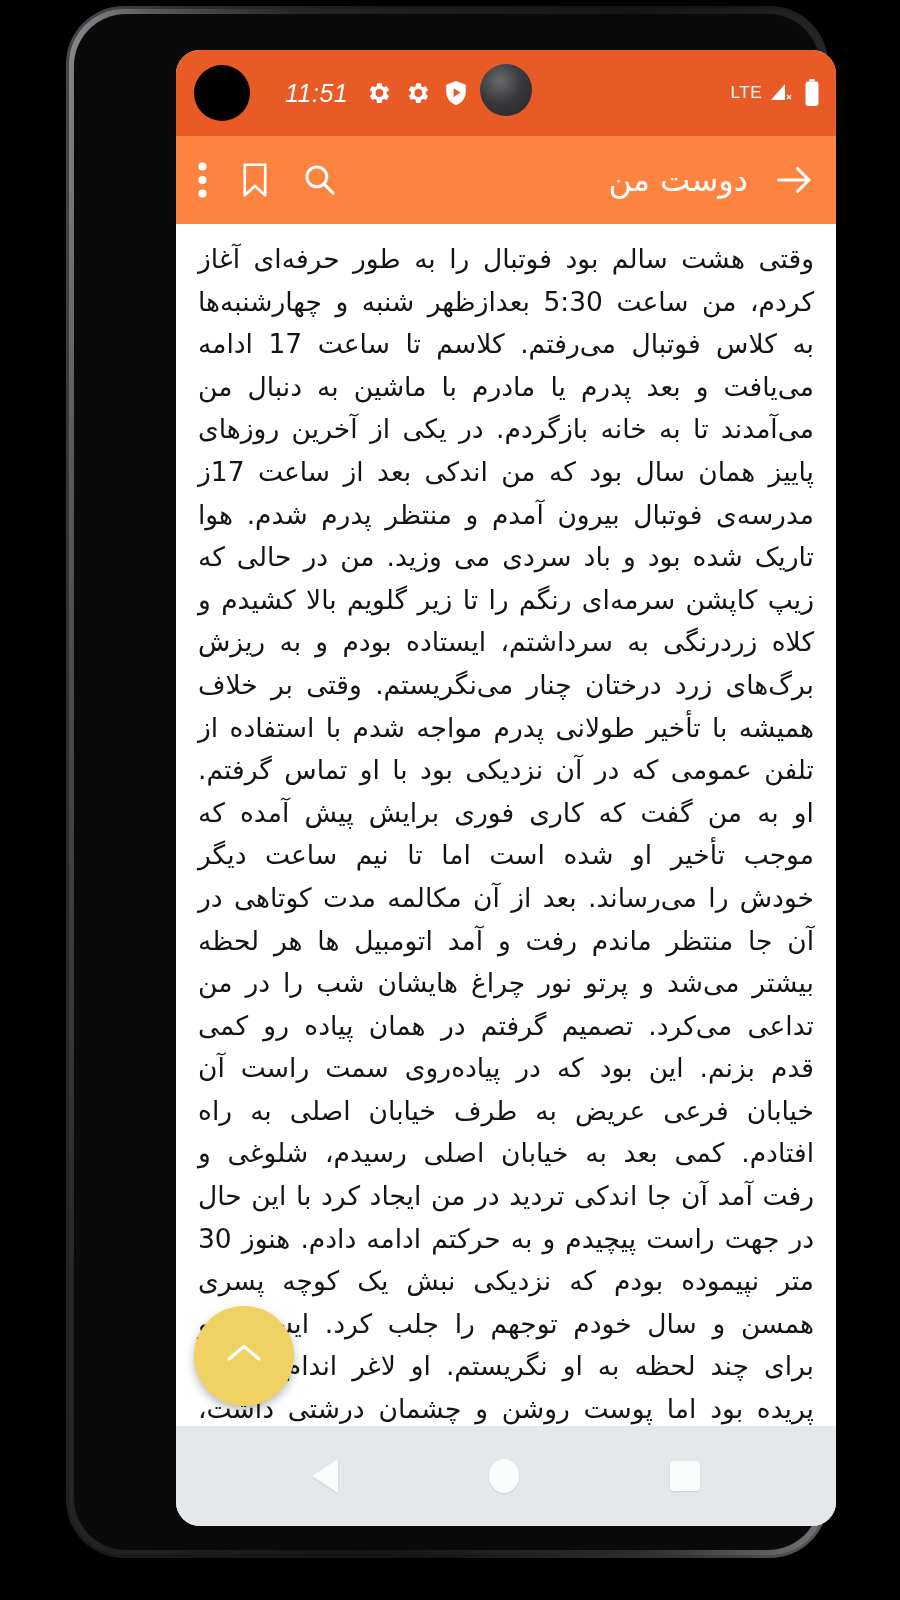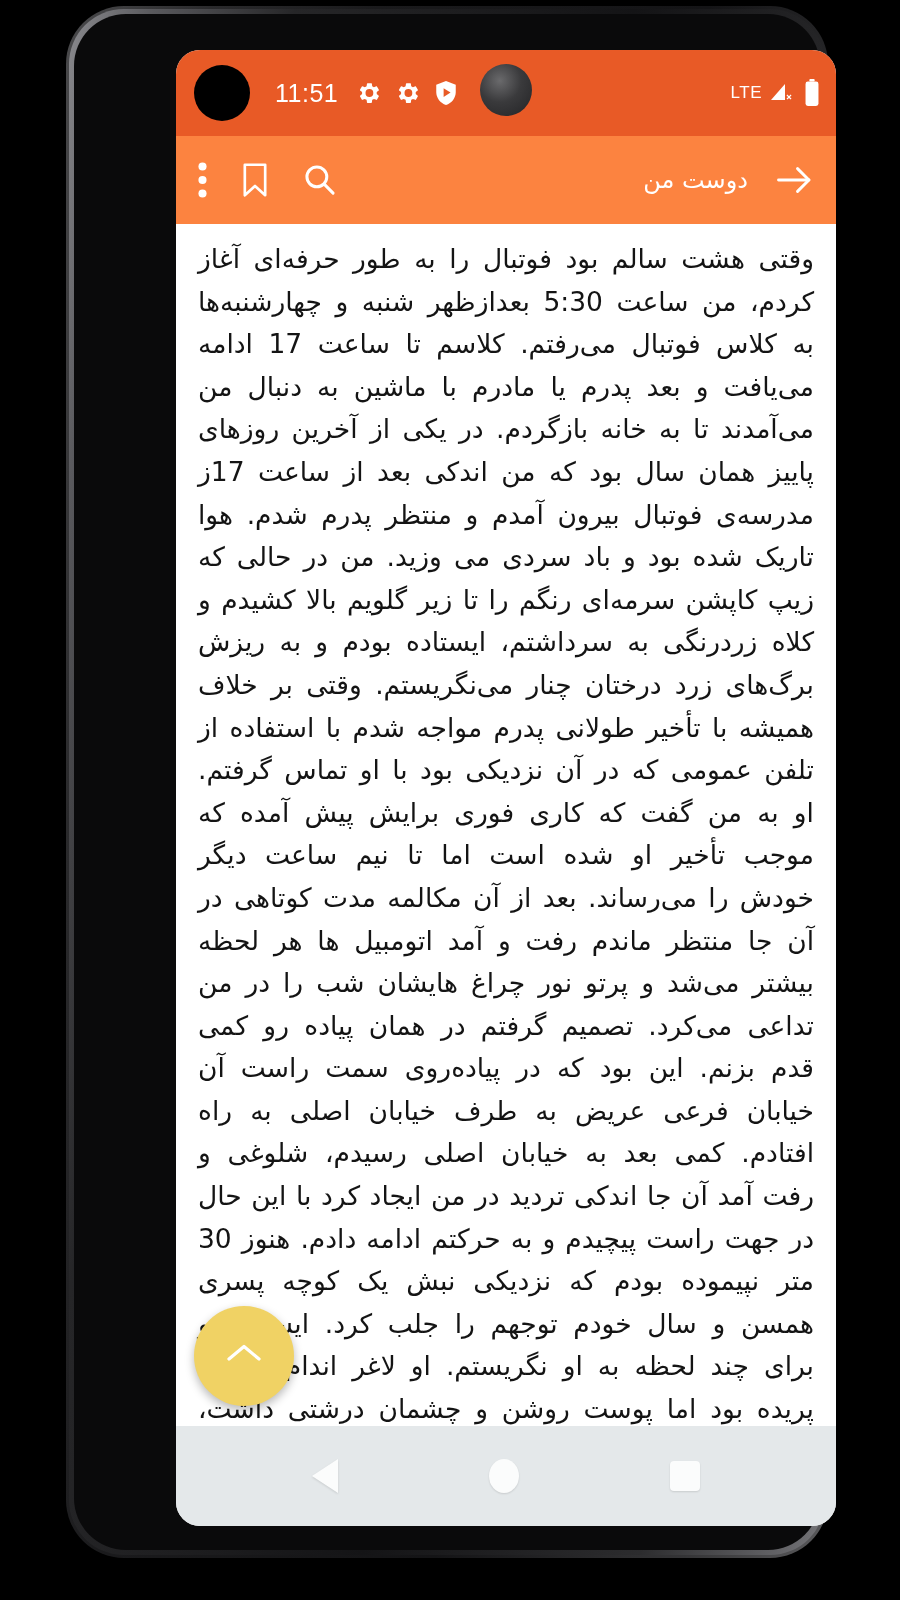--- a/index.html
+++ b/index.html
@@ -49,22 +49,23 @@
     background:#e85a26;
     display:flex; align-items:center;
     padding:0 16px 0 10px;
     color:#fff;
   }
   #camera-hole{
     width:56px; height:56px; border-radius:50%;
     background:#000; flex:0 0 auto; margin-left:8px;
   }
   #status-time{
-    font-size:25px; letter-spacing:.5px; margin-left:25px;
+    font-size:25px; letter-spacing:.5px; margin-left:35px;
     font-family:"Liberation Sans",sans-serif;
+    font-style:italic;
   }
   .sb-icons{ display:flex; align-items:center; gap:13px; margin-left:18px;}
   .sb-right{ margin-left:auto; display:flex; align-items:center; gap:7px;}
   #lte-label{ font-size:17px; letter-spacing:.5px; font-family:"Liberation Sans",sans-serif;}
   #front-camera-dot{
     position:absolute; left:50%; transform:translateX(-50%);
     top:14px;
     width:52px; height:52px; border-radius:50%;
     background:radial-gradient(circle at 38% 32%,#6a6a6c 0%,#3a3a3c 45%,#232325 100%);
   }
@@ -73,21 +74,21 @@
   #app-bar{
     height:88px;
     background:#fc8340;
     display:flex; align-items:center;
     padding:0 22px;
     color:#fff;
   }
   .ab-left{ display:flex; align-items:center; gap:34px;}
   .ab-right{ margin-left:auto; display:flex; align-items:center; gap:28px;}
   #app-title{
-    font-size:24px; direction:rtl;
+    font-size:32px; direction:rtl;
     font-family:"DejaVu Sans",sans-serif;
     white-space:nowrap;
   }
   .ab-icon{ display:flex; align-items:center; justify-content:center; cursor:pointer;}
 
   
   #reader{
     position:relative;
     height:calc(1476px - 86px - 88px - 100px);
     background:#fff;

